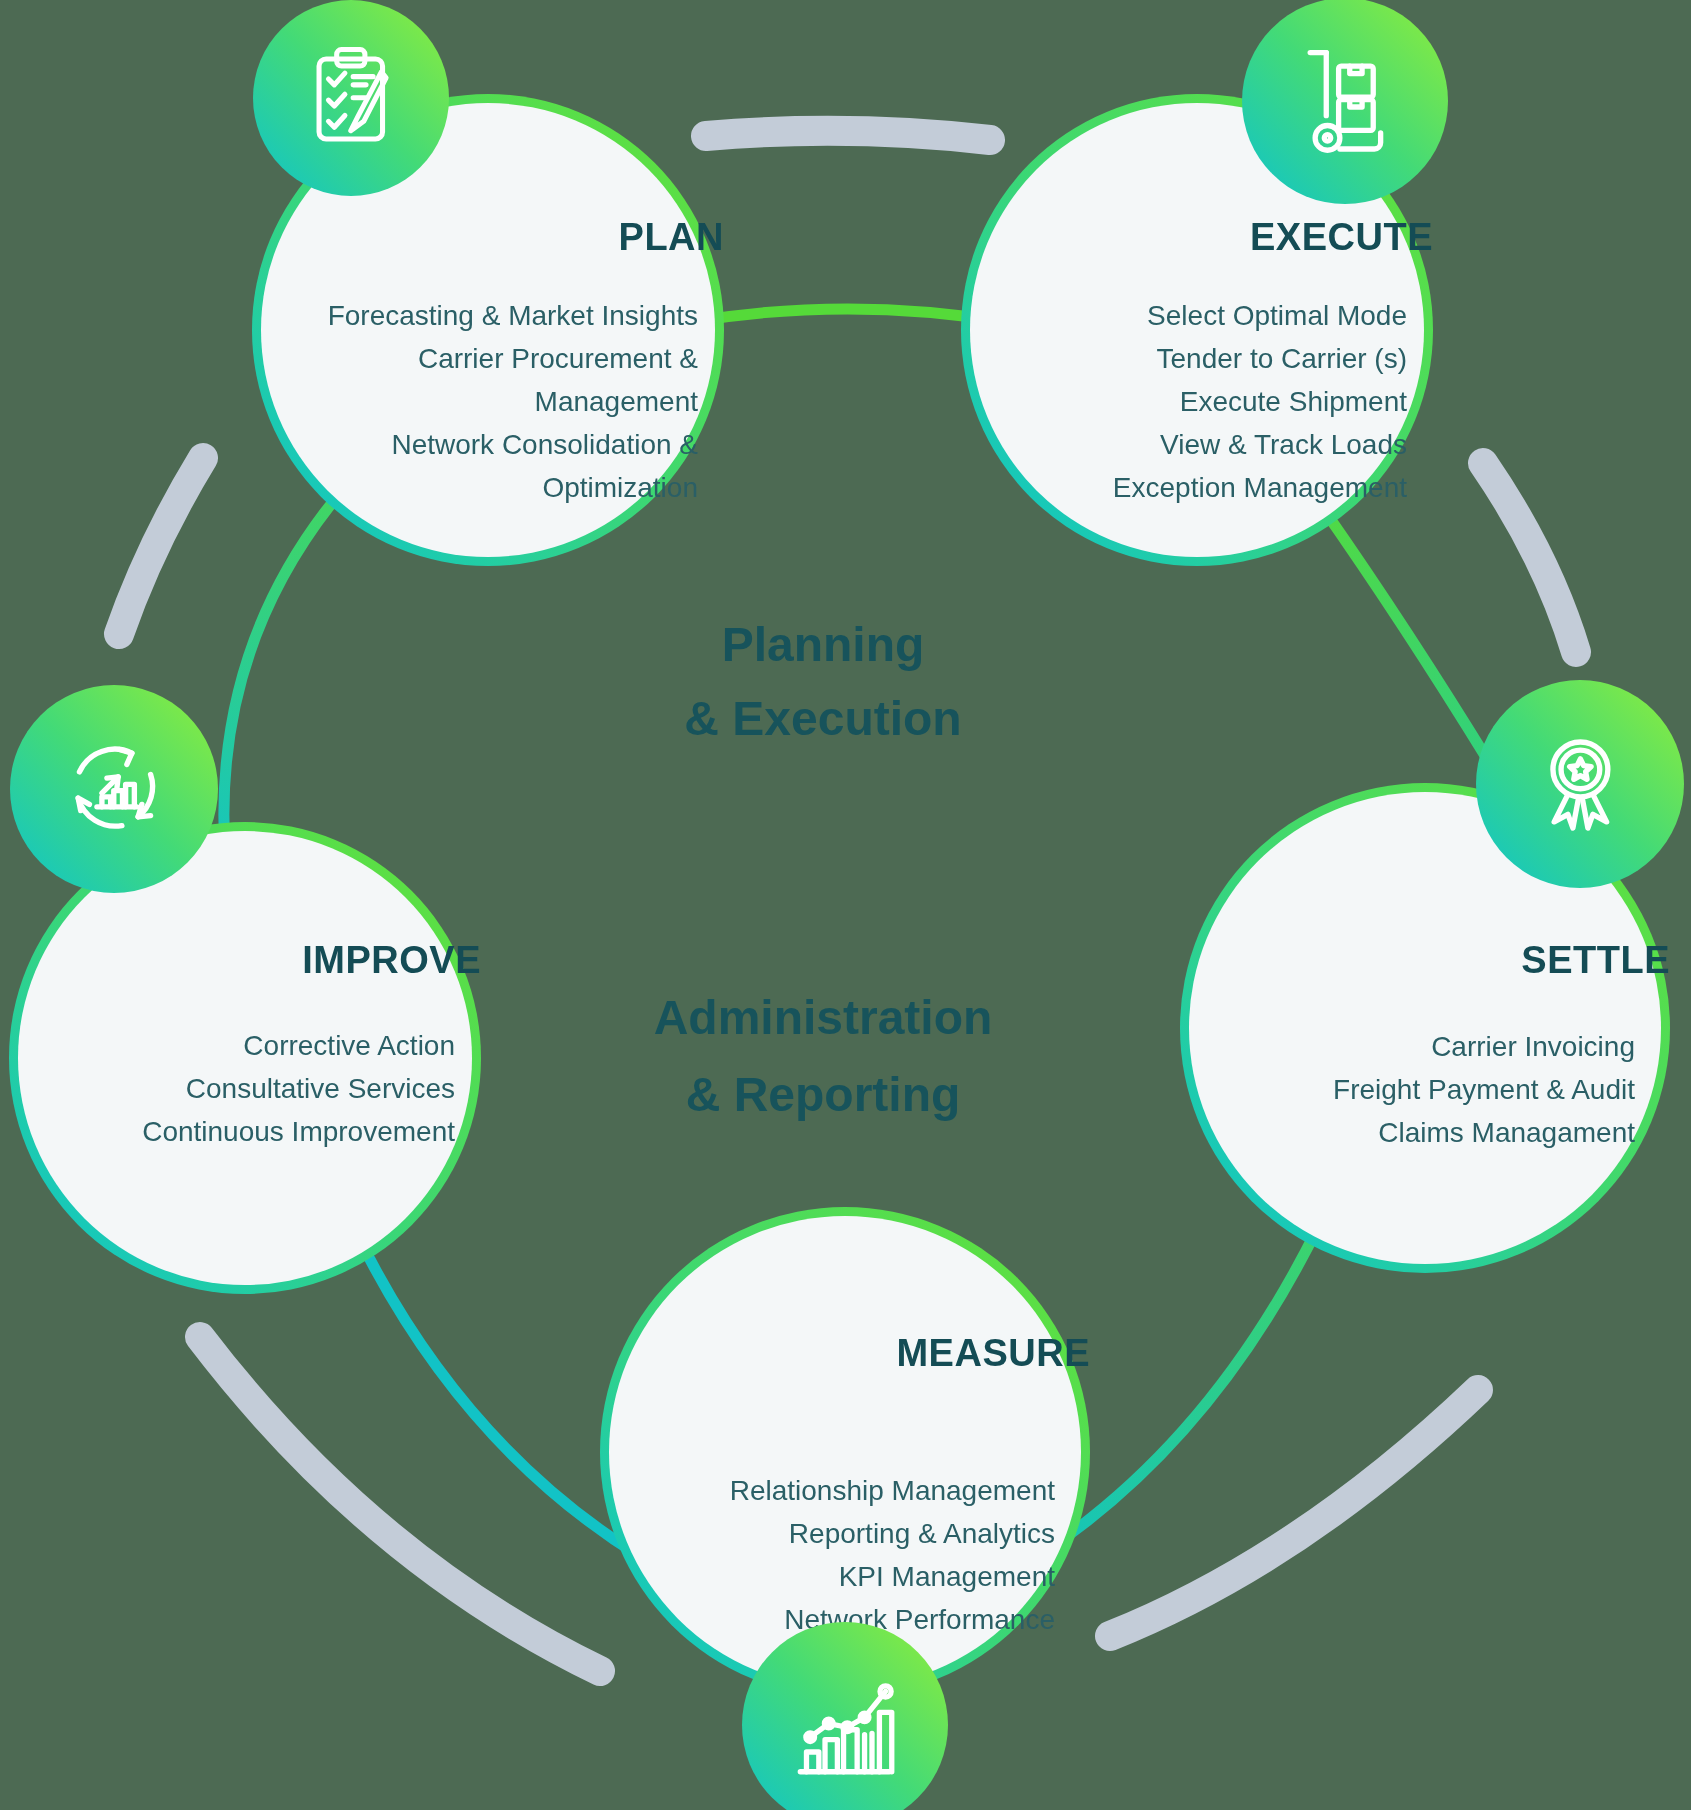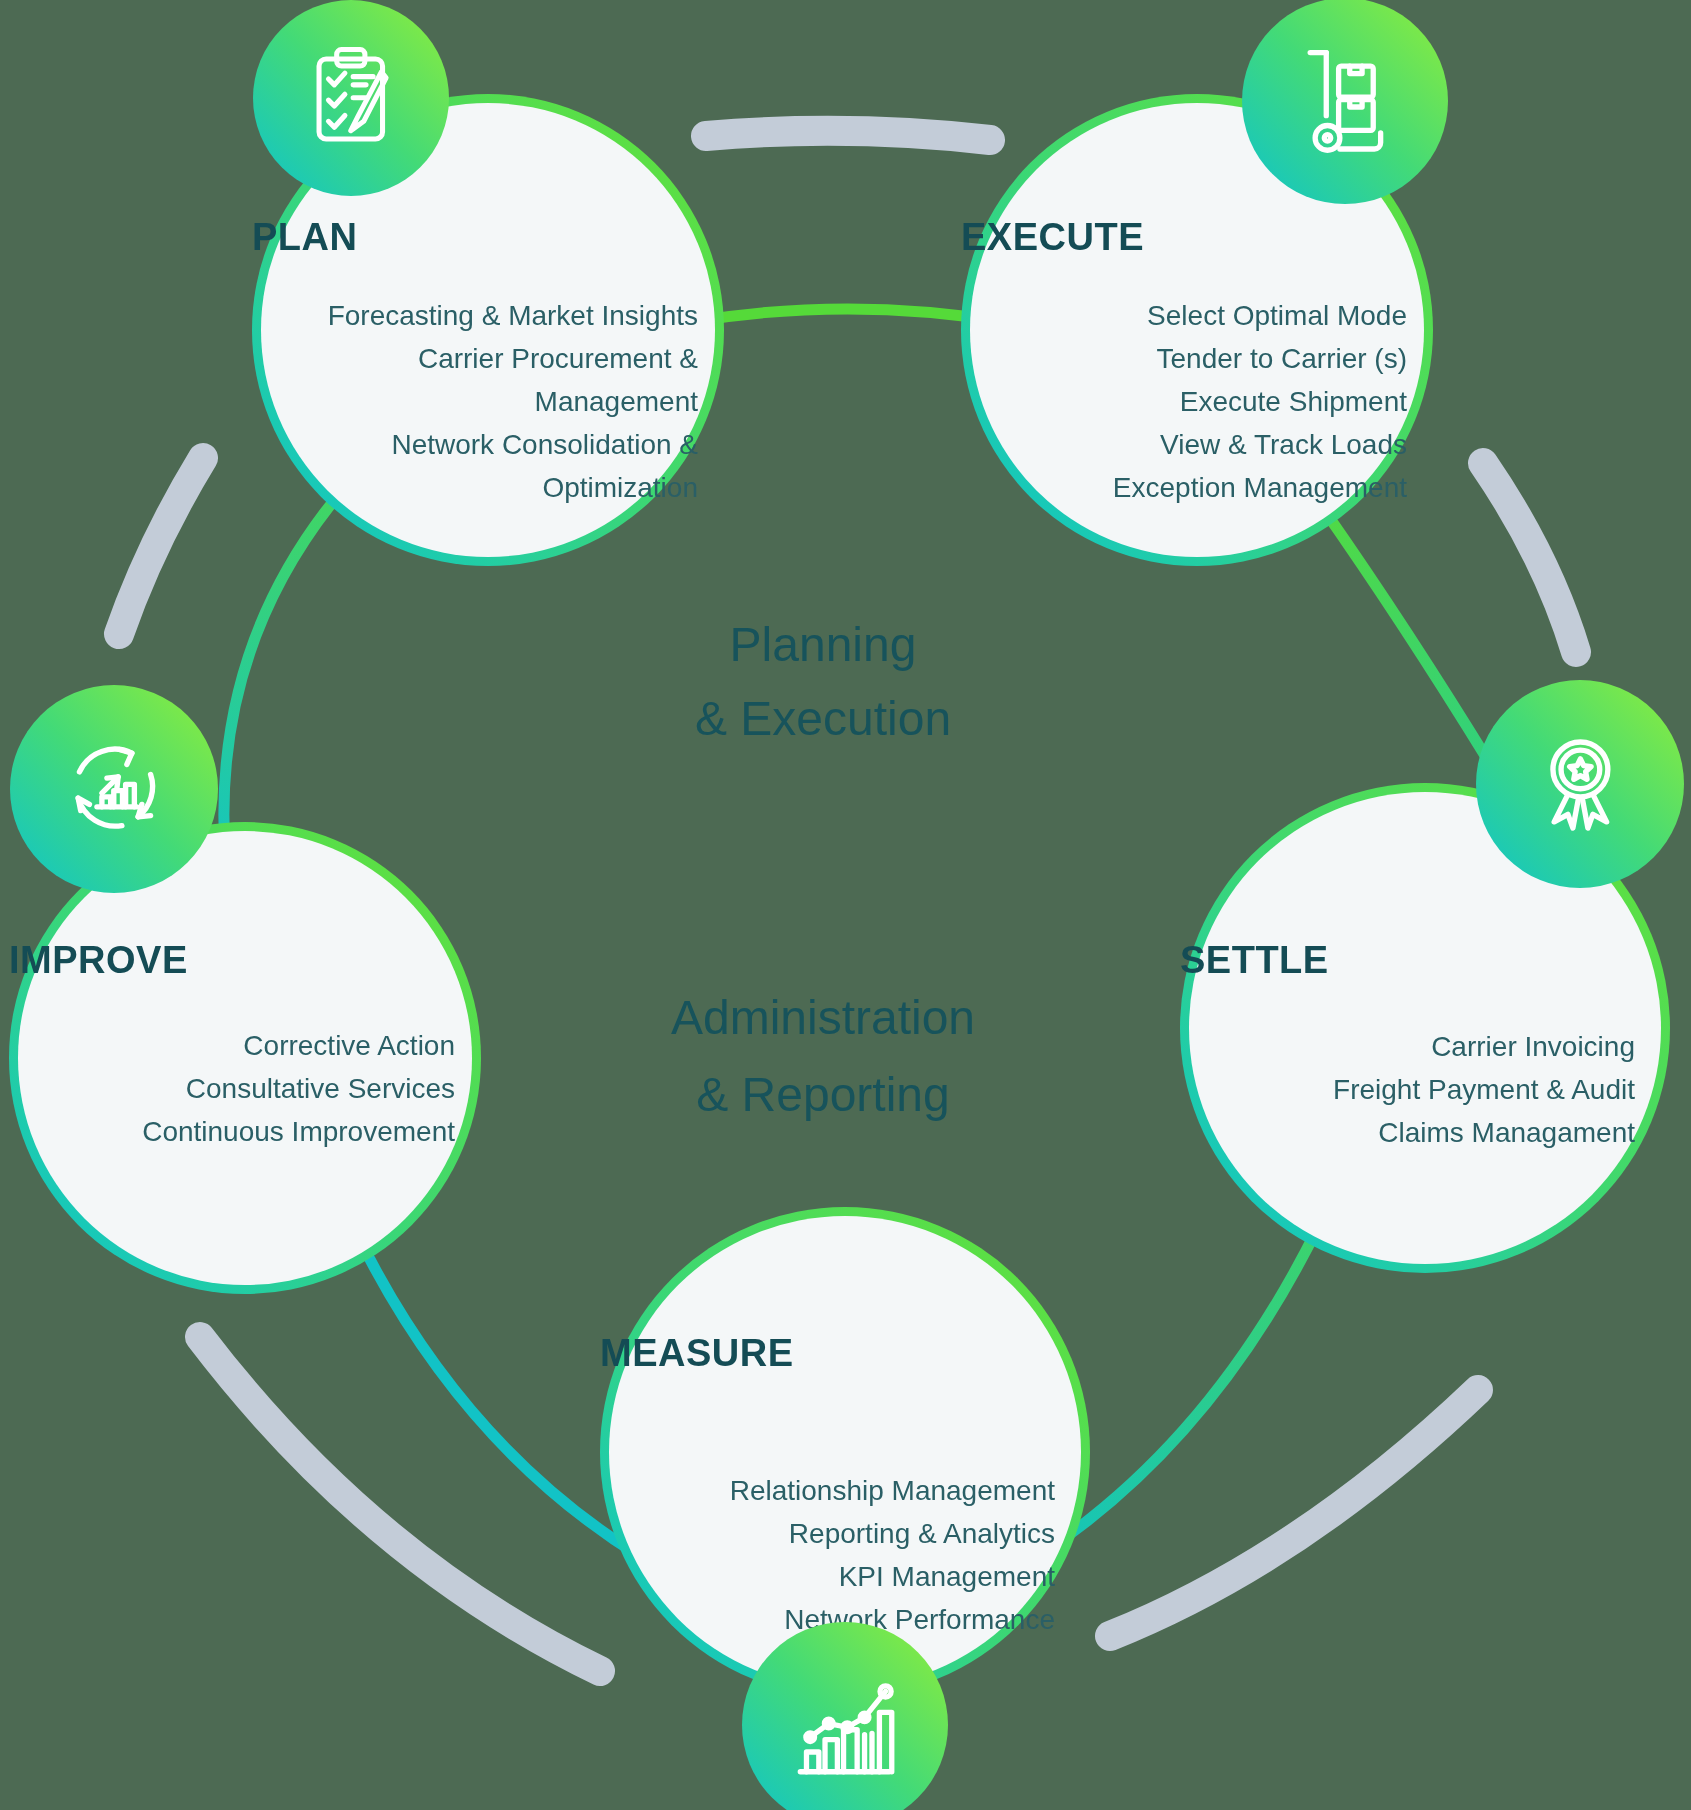--- a/index.html
+++ b/index.html
@@ -3,33 +3,33 @@
 <meta charset="utf-8">
 <style>
   html,body{margin:0;padding:0;}
   body{font-family:"Liberation Sans", sans-serif; background:#4d6a53;}
   .diagram{position:relative;width:1691px;height:1810px;overflow:hidden;background:#4d6a53;}
   .underlay{position:absolute;left:0;top:0;z-index:0;}
   
   .node{position:absolute;border-radius:50%;z-index:2;
         background:linear-gradient(225deg,#63e139 6%,#3bd775 52%,#0fc5ca 94%);}
   .node-fill{position:absolute;inset:9px;border-radius:50%;background:#f4f7f8;}
-  .node-title{position:absolute;left:0;width:100%;margin:0;text-align:left;
+  .node-title{position:absolute;left:0;width:100%;margin:0;text-align:right;
               font-size:38px;font-weight:bold;letter-spacing:.5px;color:#144c55;}
   .node-items{position:absolute;left:50%;transform:translateX(-50%);width:420px;
               text-align:center;font-size:28px;line-height:43px;color:#2a5f66;}
   .node-items p{margin:0;text-align:right;}
   
   .icon-badge{position:absolute;border-radius:50%;z-index:3;display:flex;align-items:center;justify-content:center;
               background:linear-gradient(225deg,#8aec3e 4%,#43da77 50%,#12c5c5 96%);}
   .icon-badge svg{width:60%;height:60%;}
   .icon-badge svg *{stroke:#ffffff;stroke-width:4.3;fill:none;stroke-linecap:round;stroke-linejoin:round;}
   
   .center-label{position:absolute;left:0;width:1646px;text-align:center;z-index:1;
-                font-weight:normal;color:#17535b;font-size:48px;line-height:74px;}
+                font-weight:bold;color:#17535b;font-size:48px;line-height:74px;}
 </style>
 </head>
 <body>
 
 <div class="diagram">
 
   <svg class="underlay" width="1691" height="1810" viewBox="0 0 1691 1810">
     <defs>
       <linearGradient id="gExSe" gradientUnits="userSpaceOnUse" x1="1285" y1="455" x2="1500" y2="780">
         <stop offset="0" stop-color="#58dc38"></stop>

